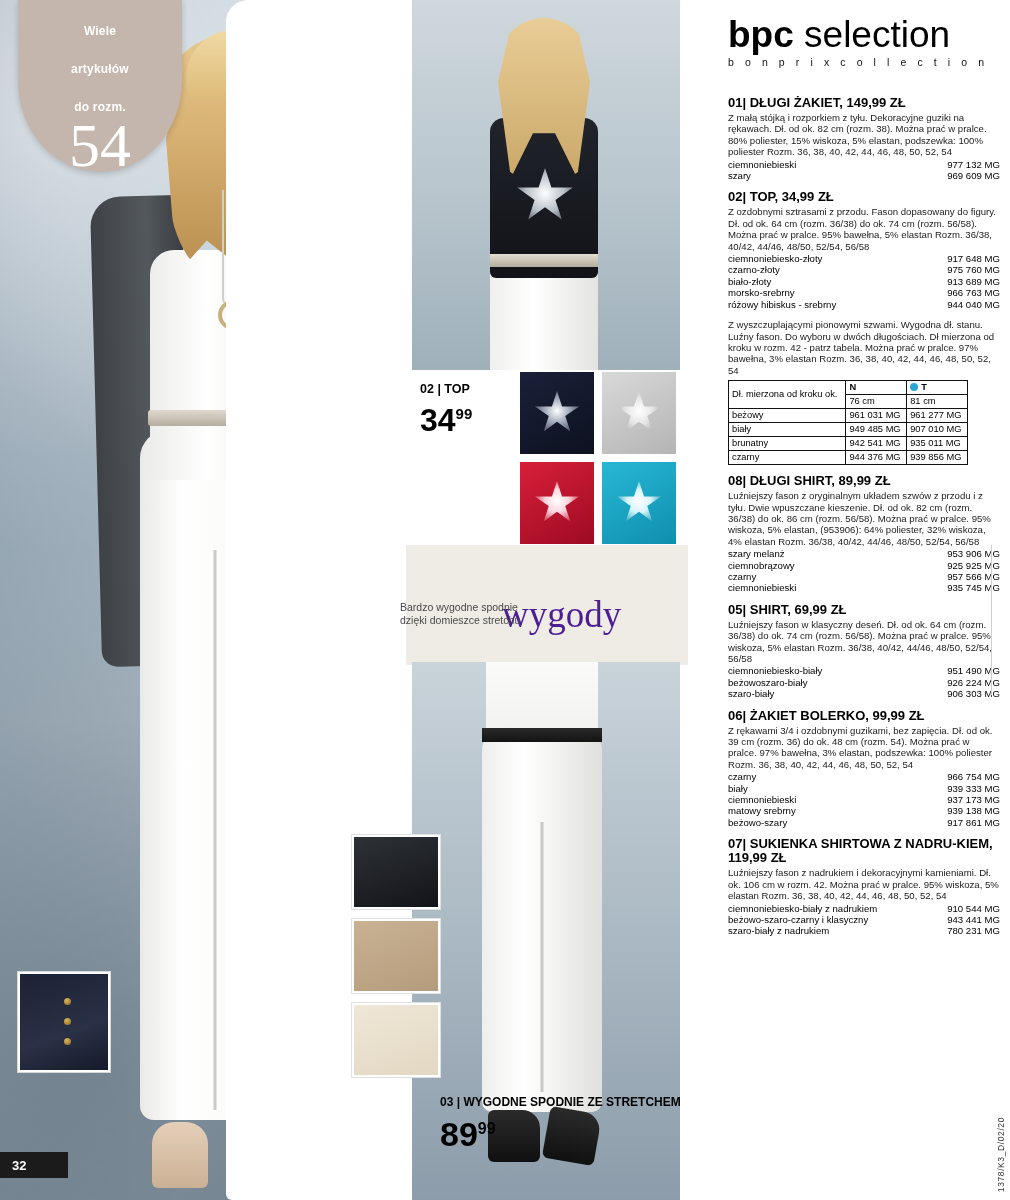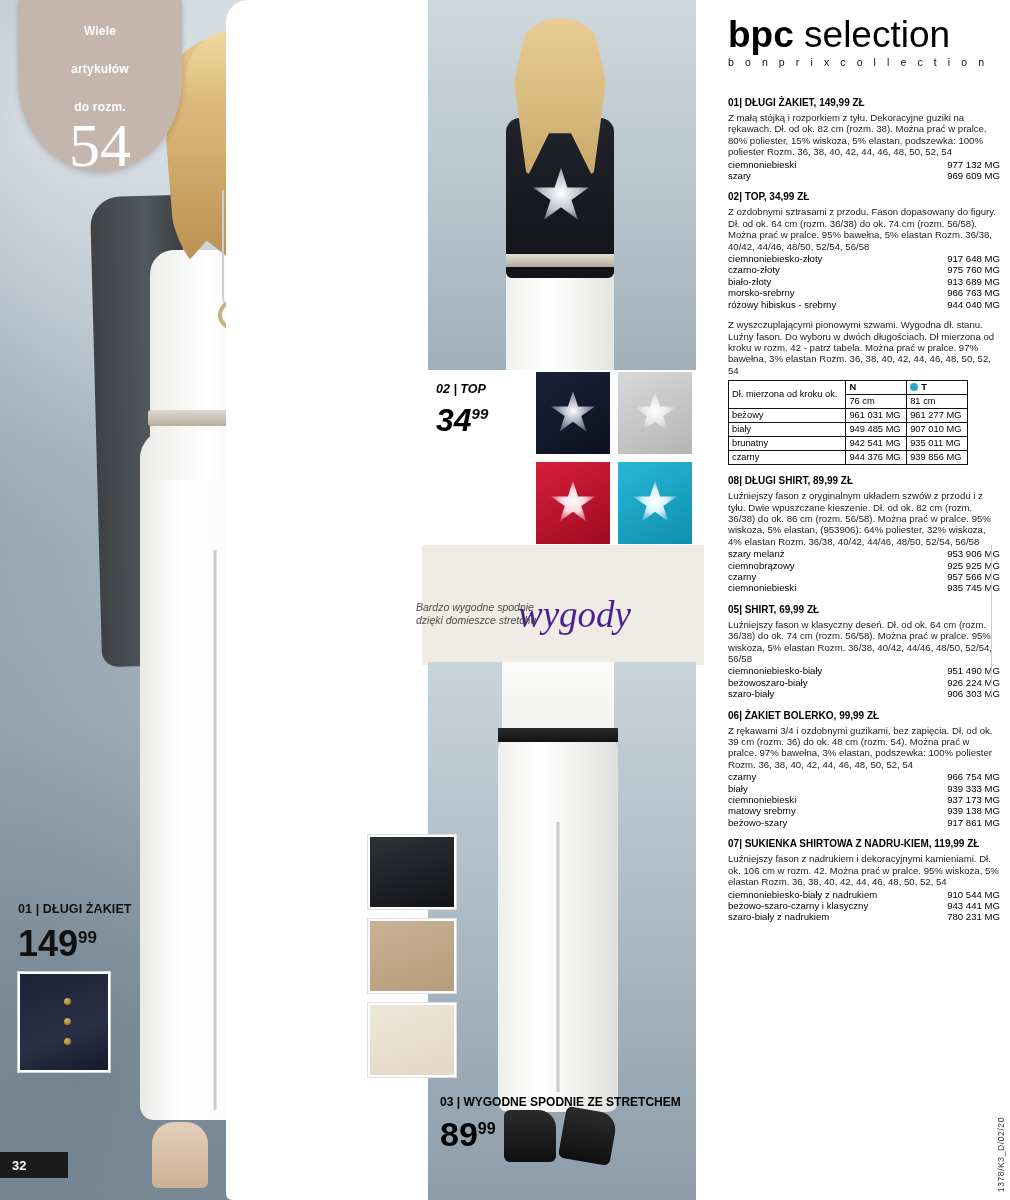--- a/index.html
+++ b/index.html
@@ -132,21 +132,21 @@
   .swatch-left .b{ position:absolute; left:44px; width:7px; height:7px; border-radius:50%;
      background:radial-gradient(circle at 35% 30%,#d8b65e,#8a6c21); }
 
   .pagenum{
     position:absolute; left:0; top:1152px; width:68px; height:26px;
     background:#1b1b1b; color:#fff; font-size:13px; font-weight:700;
     display:flex; align-items:center; padding-left:12px;
   }
 
   
-  .mid { position:absolute; left:428px; top:0; width:268px; height:1046px; background:#fff;font-style:italic; }
+  .mid { position:absolute; left:412px; top:0; width:268px; height:1046px; background:#fff; }
 
   .photo-top-mid{
     position:absolute; left:0; top:0; width:268px; height:370px;
     background:linear-gradient(180deg,#cfd8dd,#b9c6ce 50%,#9fb0ba);
     overflow:hidden;
   }
   .tm-legs{ position:absolute; left:78px; top:250px; width:108px; height:140px;
     background:linear-gradient(90deg,#efefed,#ffffff 40%,#e3e3e0); border-radius:14px; }
   .tm-top{ position:absolute; left:78px; top:118px; width:108px; height:160px;
     background:linear-gradient(180deg,#20232a,#111318); border-radius:14px 14px 6px 6px; }
@@ -234,21 +234,21 @@
     padding:0;
   }
   .logo{ position:absolute; left:16px; top:16px; width:268px; }
   .logo .l1{ font-size:37px; line-height:38px; }
   .logo .l1 b{ font-weight:700; }
   .logo .l1 span{ font-weight:400; }
   .logo .l2{ font-size:10.5px; letter-spacing:4.1px; margin-top:2px; color:#111; }
 
   .items{ position:absolute; left:16px; top:96px; width:272px; }
   .item{ margin-bottom:9px; }
-  .item h3{ font-size:10px; margin:0 0 2px 0; font-weight:700; line-height:14px; }
+  .item h3{ font-size:13px; margin:0 0 2px 0; font-weight:700; line-height:14px; }
   .item h3 .n{ font-weight:700; }
   .item p{ font-size:9.6px; line-height:11.4px; margin:0; color:#1b1b1b; }
   .rows{ margin-top:1px; }
   .row{ display:flex; justify-content:space-between; font-size:9.6px; line-height:11.4px; }
   .row .name{ }
   .row .code{ text-align:right; white-space:nowrap; }
 
   table.sizes{
     border-collapse:collapse; width:240px; margin:4px 0 2px 0; font-size:9.3px;
   }
@@ -296,28 +296,20 @@
     <div class="m-shoe left"></div>
     <div class="m-shoe right"></div>
 
     <div class="badge54">
       <div class="line">Wiele</div>
       <div class="line">artykułów</div>
       <div class="line">do rozm.</div>
       <div class="num">54</div>
     </div>
 
-    <div class="price-left">
-      <div class="title">
-        <span>01</span>&nbsp;|&nbsp;<span>DŁUGI ŻAKIET</span>
-      </div>
-      <div class="amount">
-        <span>149</span><sup>99</sup>
-      </div>
-    </div>
     <div class="swatch-left">
       <div class="b" style="top:24px"></div>
       <div class="b" style="top:44px"></div>
       <div class="b" style="top:64px"></div>
     </div>
 
     <div class="pagenum">32</div>
   </div>
 
   <div class="mid">

